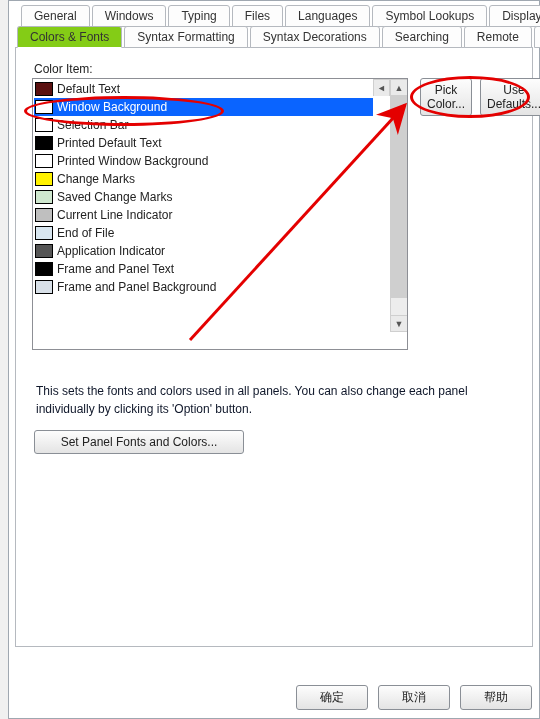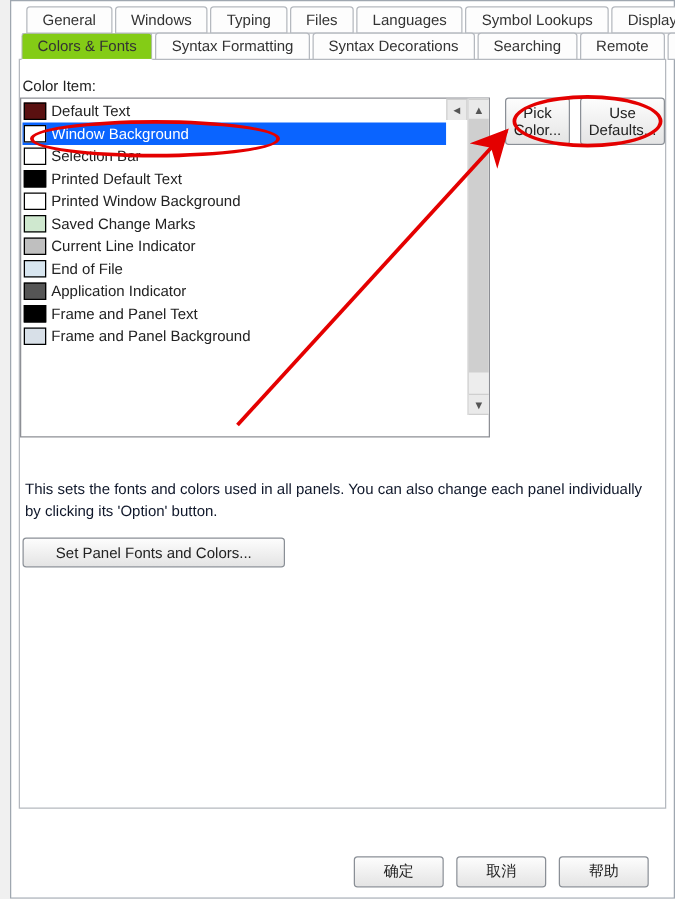--- a/index.html
+++ b/index.html
@@ -42,21 +42,21 @@
   .tab.selected {
     background: #84cc16;
     border-bottom: 1px solid #fff;
     position: relative;
     z-index: 2;
   }
   .tab-content {
     border: 1px solid #b5b9bf;
     border-top: 1px solid #b5b9bf;
     background: #fff;
-    padding: 14px 12px 0 0;
+    padding: 14px 12px 0 16px;
     height: 600px;
   }
   .label { margin: 0 0 2px 2px; }
   .list-area {
     display: flex;
     gap: 12px;
     align-items: flex-start;
   }
   .listbox {
     border: 1px solid #8d8f95;
@@ -151,21 +151,21 @@
     margin: 32px 4px 12px 4px;
     line-height: 1.5;
     color: #0f172a;
   }
   .panel-btn {
     width: 210px;
     margin-left: 2px;
   }
   .dialog-buttons {
     position: absolute;
-    right: 20px;
+    right: 7px;
     bottom: 8px;
     display: flex;
     gap: 10px;
     margin-top: 24px;
   }
   .dialog-buttons .btn { width: 72px; padding: 3px 4px; }
   
   .oval {
     position: absolute;
     border: 3px solid #e40000;
@@ -220,20 +220,24 @@
                 <div class="swatch" style="background: rgb(255, 255, 255);"></div>
                 <span>Selection Bar</span>
               </div>
               <div class="listrow">
                 <div class="swatch" style="background: rgb(0, 0, 0);"></div>
                 <span>Printed Default Text</span>
               </div>
               <div class="listrow">
                 <div class="swatch" style="background: rgb(255, 255, 255);"></div>
                 <span>Printed Window Background</span>
+              </div>
+              <div class="listrow">
+                <div class="swatch" style="background: rgb(255, 242, 0);"></div>
+                <span>Change Marks</span>
               </div>
               <div class="listrow">
                 <div class="swatch" style="background: rgb(207, 232, 207);"></div>
                 <span>Saved Change Marks</span>
               </div>
               <div class="listrow">
                 <div class="swatch" style="background: rgb(191, 191, 191);"></div>
                 <span>Current Line Indicator</span>
               </div>
               <div class="listrow">

